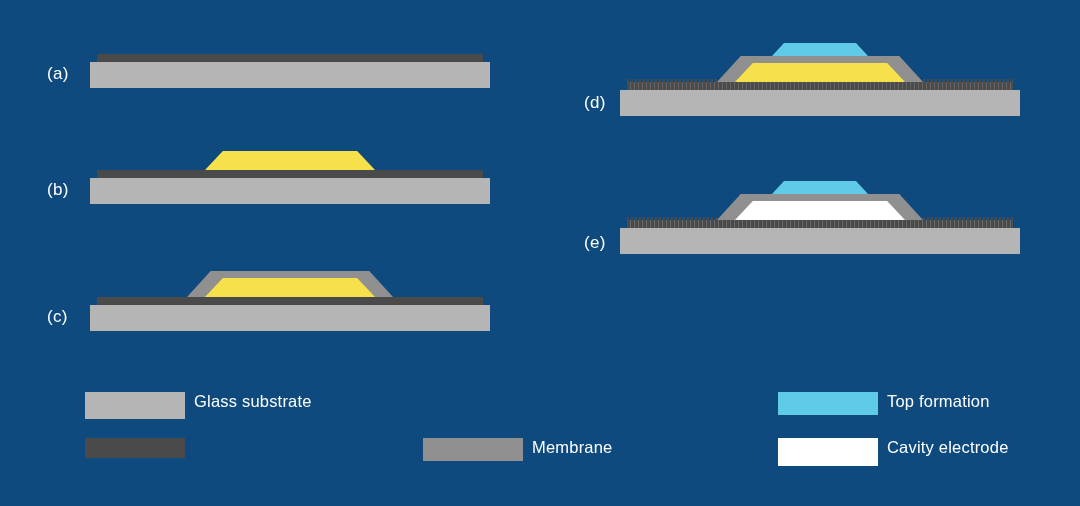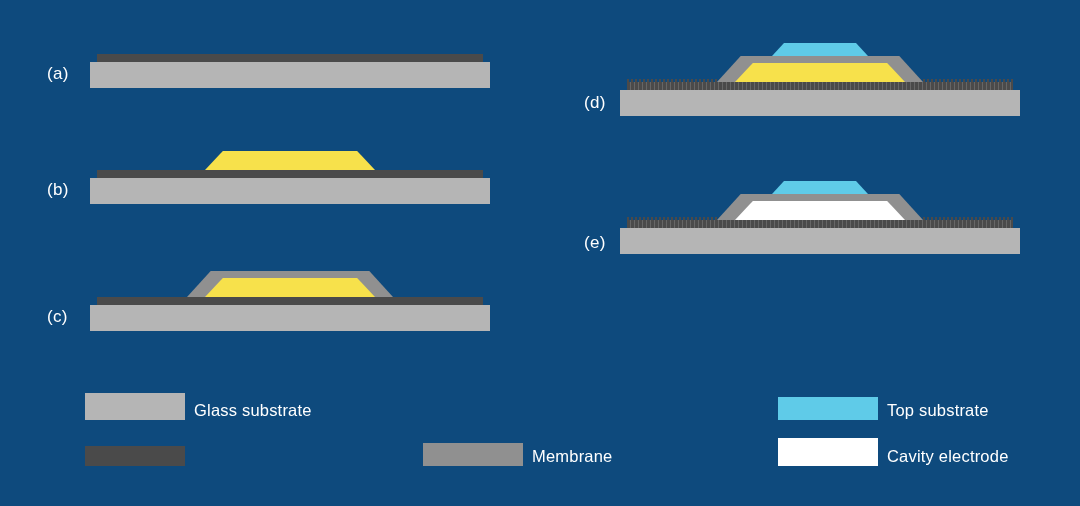--- a/index.html
+++ b/index.html
@@ -18,21 +18,21 @@
   .teeth{left:7px;bottom:34px;width:386px;height:3px;
     background:repeating-linear-gradient(90deg,var(--bottom-electrode,#4a4a4a) 0 2px,transparent 2px 4px)}
   .membrane-shell{left:97px;bottom:34px;width:206px;height:26px;background:var(--membrane,#909090);
     clip-path:polygon(11.5% 0,88.5% 0,100% 100%,0 100%)}
   .sacrificial{left:115px;bottom:34px;width:170px;height:19px;background:var(--sacrificial,#f7e14b);
     clip-path:polygon(10.5% 0,89.5% 0,100% 100%,0 100%)}
   .cavity{left:115px;bottom:34px;width:170px;height:19px;background:var(--cavity,#fff);
     clip-path:polygon(10.5% 0,89.5% 0,100% 100%,0 100%)}
   .top-electrode{left:152px;bottom:60px;width:96px;height:13px;background:var(--top-electrode,#5fcbe8);
     clip-path:polygon(12.5% 0,87.5% 0,100% 100%,0 100%)}
-  .legend-item{position:absolute;display:flex;align-items:flex-end;height:28px}
+  .legend-item{position:absolute;display:flex;align-items:flex-start;height:28px}
   .swatch{display:inline-block;width:100px;margin-right:9px}
   .sw-glass{background:var(--glass,#b5b5b5);height:27px}
   .sw-bottom{background:var(--bottom-electrode,#4a4a4a);height:20px}
   .sw-sacrificial{background:var(--sacrificial,#f7e14b);height:27px}
   .sw-membrane{background:var(--membrane,#909090);height:23px}
   .sw-top{background:var(--top-electrode,#5fcbe8);height:23px}
   .sw-cavity{background:var(--cavity,#fff);height:28px}
   .legend-label{font-size:16.5px;letter-spacing:.2px}
 </style>
 </head>
@@ -87,20 +87,20 @@
   </div>
   <div class="legend-item" style="left:85px;top:438px">
     <span class="swatch sw-bottom"></span>
   </div>
   <div class="legend-item" style="left:423px;top:438px">
     <span class="swatch sw-membrane"></span>
     <span class="legend-label">Membrane</span>
   </div>
   <div class="legend-item" style="left:778px;top:392px">
     <span class="swatch sw-top"></span>
-    <span class="legend-label">Top substrate</span>
+    <span class="legend-label">Top formation</span>
   </div>
   <div class="legend-item" style="left:778px;top:438px">
     <span class="swatch sw-cavity"></span>
     <span class="legend-label">Cavity electrode</span>
   </div>
 
 </div>
 
 </body></html>

